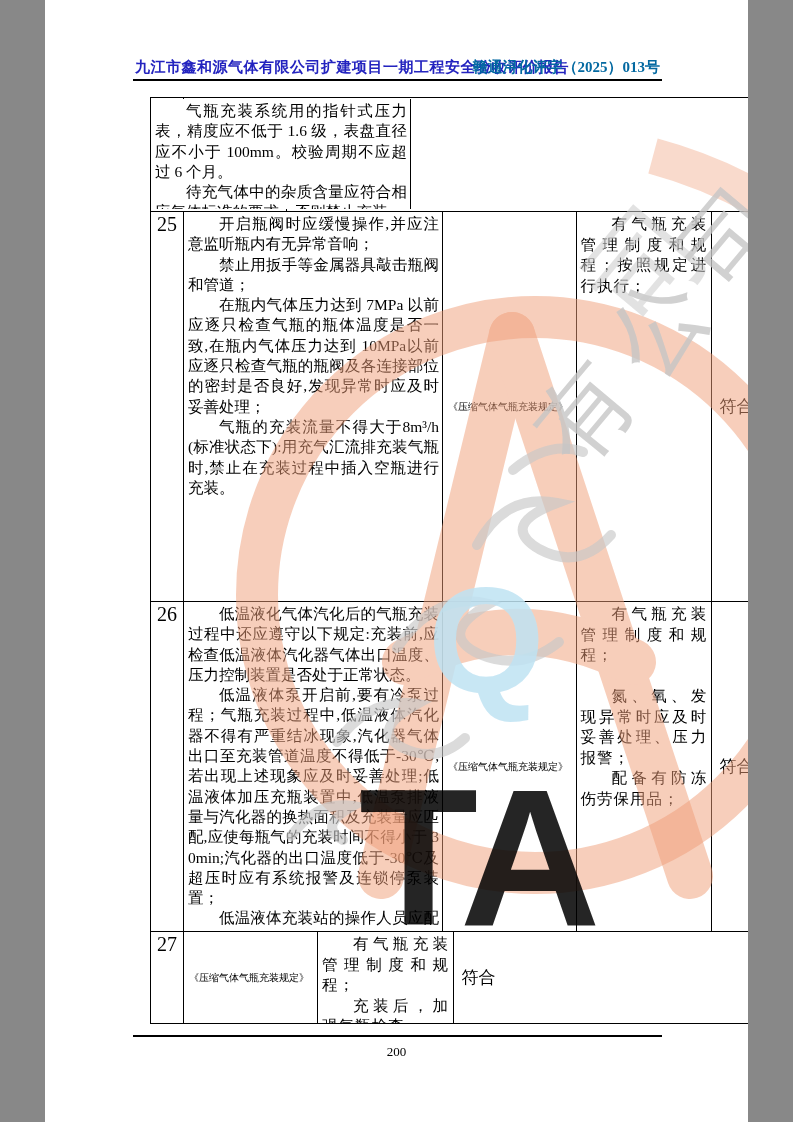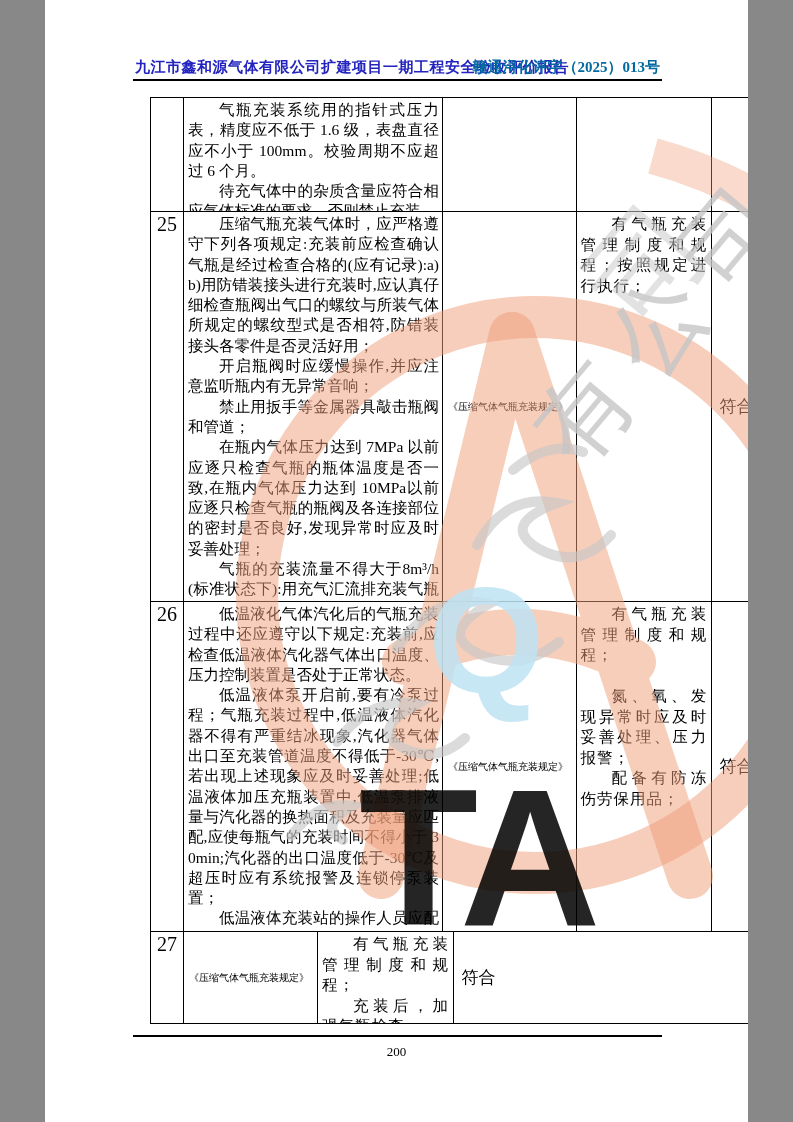--- a/index.html
+++ b/index.html
@@ -80,34 +80,33 @@
 </head>
 <body>
 
 <div class="page">
 
   <div class="report-title" style="color: rgb(35, 35, 191);">九江市鑫和源气体有限公司扩建项目一期工程安全验收评价报告</div>
   <div class="doc-number">赣通浔化评字（2025）013号</div>
   <div class="header-rule"></div>
 
   <div class="eval-table" id="eval-table">
-      <div class="tr" style="height: 113px;">
+      <div class="tr" style="height: 113px; flex-direction: column;">
         <div class="td c-no"></div>
         <div class="td c-content">
           <p>气瓶充装系统用的指针式压力表，精度应不低于 1.6 级，表盘直径应不小于 100mm。校验周期不应超过 6 个月。</p>
           <p>待充气体中的杂质含量应符合相应气体标准的要求，否则禁止充装。</p>
         </div>
         <div class="td c-basis"></div>
         <div class="td c-status"></div>
         <div class="td c-conclusion"></div>
       </div>
       <div class="tr" style="height: 390px;">
         <div class="td c-no">25</div>
         <div class="td c-content">
-          <p>压缩气瓶充装气体时，应严格遵守下列各项规定:充装前应检查确认气瓶是经过检查合格的(应有记录):a)b)用防错装接头进行充装时,应认真仔细检查瓶阀出气口的螺纹与所装气体所规定的螺纹型式是否相符,防错装接头各零件是否灵活好用；</p>
           <p>开启瓶阀时应缓慢操作,并应注意监听瓶内有无异常音响；</p>
           <p>禁止用扳手等金属器具敲击瓶阀和管道；</p>
           <p>在瓶内气体压力达到 7MPa 以前应逐只检查气瓶的瓶体温度是否一致,在瓶内气体压力达到 10MPa以前应逐只检查气瓶的瓶阀及各连接部位的密封是否良好,发现异常时应及时妥善处理；</p>
           <p>气瓶的充装流量不得大于8m³/h(标准状态下):用充气汇流排充装气瓶时,禁止在充装过程中插入空瓶进行充装。</p>
         </div>
         <div class="td c-basis">
           <span>《压缩气体气瓶充装规定》</span>
         </div>
         <div class="td c-status">
           <p>有气瓶充装管理制度和规程；按照规定进行执行；</p>

